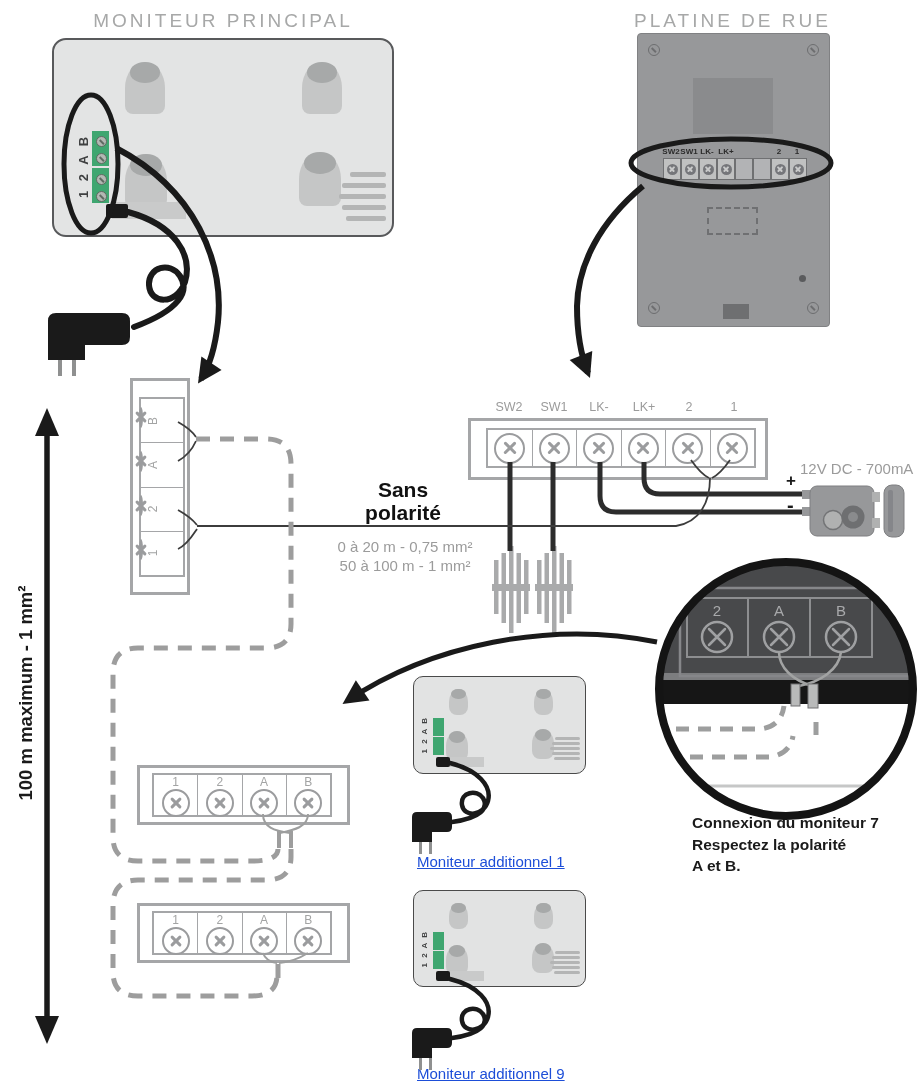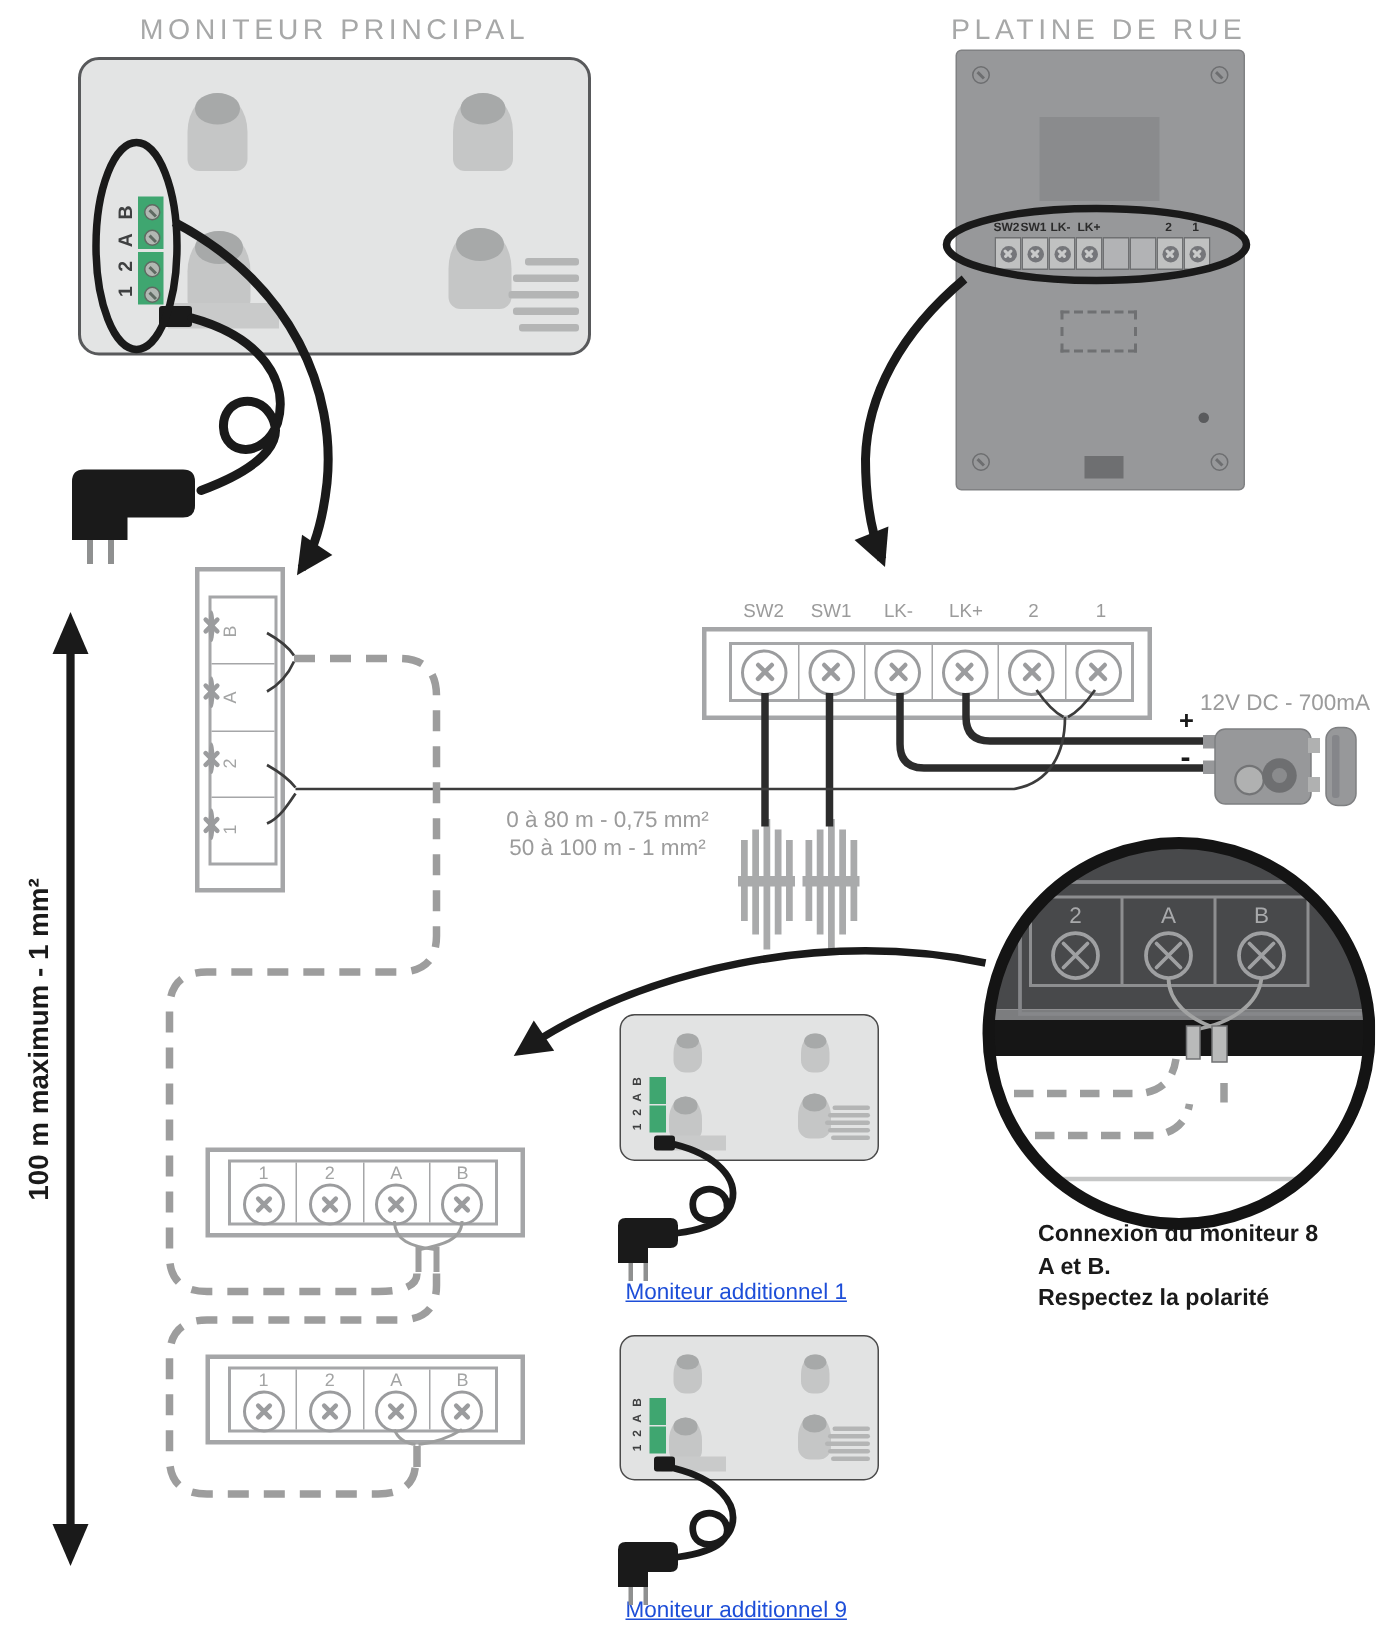--- a/index.html
+++ b/index.html
@@ -184,22 +184,23 @@
         <span class="screw"></span>
       </div>
     <div class="scell">
         <span class="screw"></span>
       </div>
     <div class="scell">
         <span class="screw"></span>
       </div>
   </div>
 
+  <div class="abs note-bold" style="left:338px;top:478px;width:130px;">Sans polarité</div>
   <div class="abs note-gray" style="left:320px;top:537px;width:170px;">
-    <div>0 à 80 m - 0,75 mm²</div>
+    <div>0 à 20 m - 0,75 mm²</div>
     <div>50 à 100 m - 1 mm²</div>
   </div>
   <div class="abs psu-label" style="left:800px;top:460px;">12V DC - 700mA</div>
   <div class="abs sign" style="left:786px;top:474px;">+</div>
   <div class="abs sign" style="left:787px;top:498px;font-size:20px;">-</div>
   <div class="abs vtext" style="left:-134px;top:682px;width:320px;height:22px;">100 m maximum - 1 mm²</div>
 
   <div class="strip" style="left:137px;top:765px;width:207px;height:54px;"></div>
   <div class="strip-inner" style="left:152px;top:773px;width:176px;height:40px;">
     <div class="bcell">
@@ -284,23 +285,23 @@
     <div class="bar" style="left:138px;top:75px;width:28px;height:3px;"></div>
     <div class="bar" style="left:140px;top:80px;width:26px;height:3px;"></div>
   </div>
   <div class="port" style="left:441px;top:971px;width:43px;height:10px;"></div>
   <div class="gblock" style="left:433px;top:932px;width:11px;height:18px;"></div>
   <div class="gblock" style="left:433px;top:951px;width:11px;height:18px;"></div>
   <div class="abs block-label-sm" style="left:385px;top:944px;width:80px;height:10px;">1 2 A B</div>
   <div class="abs mon-label" style="left:417px;top:1065px;">Moniteur additionnel 9</div>
 
   <div class="abs bus-note" style="left:692px;top:812px;width:220px;">
-    <div>Connexion du moniteur 8</div>
+    <div>Connexion du moniteur 7</div>
+    <div>Respectez la polarité</div>
     <div>A et B.</div>
-    <div>Respectez la polarité</div>
   </div>
 
   <svg class="overlay" width="917" height="1084" viewBox="0 0 917 1084">
     <defs>
       <marker id="ah" viewBox="0 0 20 20" refX="15" refY="10" markerWidth="27" markerHeight="27" markerUnits="userSpaceOnUse" orient="auto">
         <path d="M 1 1 L 19 10 L 1 19 Z" fill="#1a1a1a"></path>
       </marker>
       <clipPath id="zc">
           <circle cx="786" cy="689" r="127"></circle>
         </clipPath>

